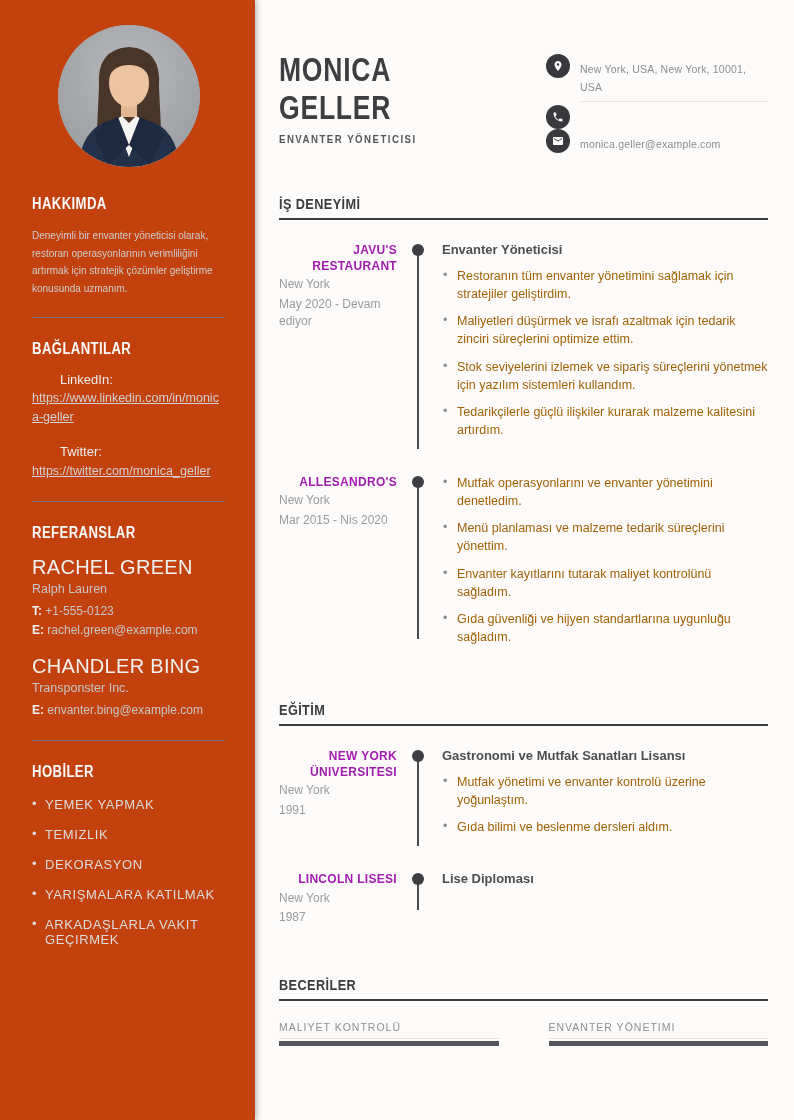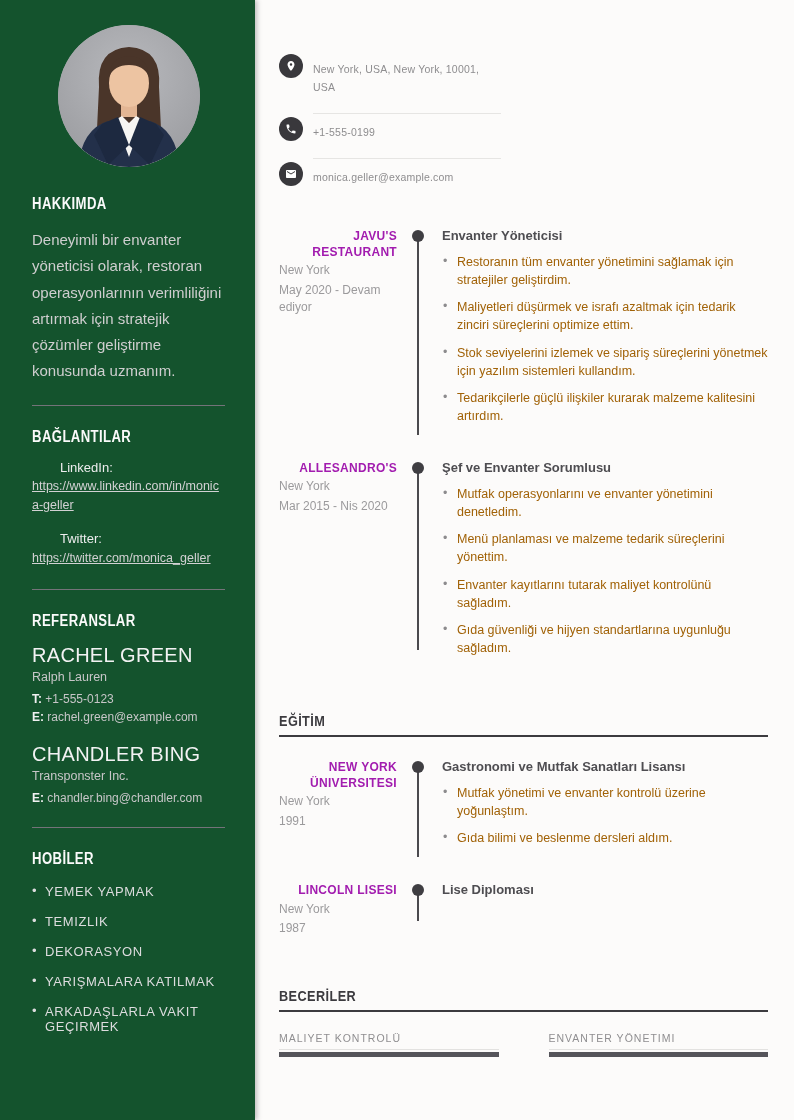--- a/index.html
+++ b/index.html
@@ -3,34 +3,34 @@
 <meta charset="utf-8">
 <style>
   * { margin:0; padding:0; box-sizing:border-box; }
   html,body { background:#e8e8e8; }
   .page {
     width:794px; height:1120px; margin:0 auto; display:flex;
     font-family:"Liberation Sans", sans-serif; background:#fcfbfa; overflow:hidden;
   }
   
   .sidebar {
-    width:255px; min-width:255px; background:#14532d; color:#d6d5d6;
+    width:255px; min-width:255px; background:#c2410c; color:#d6d5d6;
     padding:25px 30px 20px 32px; box-shadow:2px 0 5px rgba(0,0,0,.25); z-index:2;
   }
   .photo-wrap {
     width:142px; height:142px; border-radius:50%; overflow:hidden;
     margin:0 auto 28px auto; background:#a9aaae;
   }
   .photo-wrap svg { display:block; }
   .side-head { margin-bottom:14px; }
   .side-head span {
     display:inline-block; transform:scaleX(.82); transform-origin:0 50%;
     font-size:16px; font-weight:800; letter-spacing:.5px; color:#fafafa; white-space:nowrap;
   }
-  .side-text { font-size:15px; line-height:1.75; color:#cfcecf; }
+  .side-text { font-size:10px; line-height:1.75; color:#cfcecf; }
   .side-sep { border:none; border-top:1px solid #747379; margin:20px 0 22px 0; }
   .link-block { margin-bottom:16px; }
   .link-label { font-size:13px; font-weight:400; color:#ededee; margin-bottom:2px;padding-left:28px; }
   .link-url {
     font-size:12.5px; color:#d2d1d3; text-decoration:underline;
     word-break:break-all; line-height:1.55; display:inline-block; cursor:pointer;
   }
   .ref-item { margin-bottom:16px; }
   .ref-name { font-size:20px; color:#f2f2f3; letter-spacing:.3px; margin-bottom:3px; }
   .ref-company { font-size:12.5px; color:#c7c6c8; margin-bottom:6px; }
@@ -49,21 +49,21 @@
   .name-line span { display:inline-block; transform:scaleX(.78); transform-origin:0 50%; letter-spacing:1px; white-space:nowrap; }
   .job-title { margin-top:7px; font-size:10.5px; font-weight:700; color:#55545a; }
   .job-title span { display:inline-block; transform:scaleX(.92); transform-origin:0 50%; letter-spacing:1.6px; white-space:nowrap; }
   .contact-col { width:222px; margin-top:4px; }
   .contact-row { display:flex; align-items:flex-start; }
   .contact-icon {
     width:24px; height:24px; min-width:24px; border-radius:50%; background:#39383c;
     display:flex; align-items:center; justify-content:center; margin-right:10px;
   }
   .contact-text-wrap { flex:1; padding-top:5px; }
-  .contact-row:not(:last-child) .contact-text-wrap { border-bottom:1px solid #e6e5e3; padding-bottom:18px; margin-bottom:3px; }
+  .contact-row:not(:last-child) .contact-text-wrap { border-bottom:1px solid #e6e5e3; padding-bottom:6px; margin-bottom:3px; }
   .contact-text { font-size:10.5px; color:#8e8d8f; letter-spacing:.2px; }
   
   .section { margin-top:42px; }
   .sec-head { border-bottom:2px solid #3c3b3f; padding-bottom:5px; }
   .sec-head span {
     display:inline-block; transform:scaleX(.82); transform-origin:0 50%;
     font-size:15.5px; font-weight:800; letter-spacing:.5px; color:#3c3b3f; white-space:nowrap;
   }
   
   .entries { margin-top:22px; }
@@ -144,67 +144,72 @@
     <div class="side-head"><span>REFERANSLAR</span></div>
     <div class="ref-item">
       <div class="ref-name">RACHEL GREEN</div>
       <div class="ref-company">Ralph Lauren</div>
       <div class="ref-line"><b>T:</b> <span>+1-555-0123</span></div>
       <div class="ref-line"><b>E:</b> <span>rachel.green@example.com</span></div>
     </div>
     <div class="ref-item">
       <div class="ref-name">CHANDLER BING</div>
       <div class="ref-company">Transponster Inc.</div>
-      <div class="ref-line"><b>E:</b> <span>chandler.bing@chandler.com</span></div>
+      <div class="ref-line"><b>E:</b> <span>envanter.bing@example.com</span></div>
     </div>
 
     <hr class="side-sep">
 
     <div class="side-head"><span>HOBİLER</span></div>
     <ul class="hobby-list">
       <li>YEMEK YAPMAK</li>
       <li>TEMIZLIK</li>
       <li>DEKORASYON</li>
       <li>YARIŞMALARA KATILMAK</li>
       <li>ARKADAŞLARLA VAKIT GEÇIRMEK</li>
     </ul>
   </aside>
 
   <main class="main">
 
     <div class="header">
+      <div>
+        <div class="name-line"><span>MONICA</span></div>
+        <div class="name-line"><span>GELLER</span></div>
+        <div class="job-title"><span>ENVANTER YÖNETICISI</span></div>
+      </div>
       <div class="contact-col">
         <div class="contact-row">
           <div class="contact-icon">
             <svg width="12" height="12" viewBox="0 0 24 24" fill="#ffffff">
                 <path d="M12 2C8.1 2 5 5.1 5 9c0 5.2 7 13 7 13s7-7.8 7-13c0-3.9-3.1-7-7-7zm0 9.5A2.5 2.5 0 1 1 14.5 9 2.5 2.5 0 0 1 12 11.5z"></path>
               </svg>
           </div>
           <div class="contact-text-wrap"><span class="contact-text">New York, USA, New York, 10001, USA</span></div>
         </div>
         <div class="contact-row">
           <div class="contact-icon">
             <svg width="12" height="12" viewBox="0 0 24 24" fill="#ffffff">
                 <path d="M6.6 10.8c1.4 2.8 3.8 5.2 6.6 6.6l2.2-2.2c.3-.3.7-.4 1-.2 1.1.4 2.3.6 3.6.6.6 0 1 .4 1 1V20c0 .6-.4 1-1 1C10.6 21 3 13.4 3 4c0-.6.4-1 1-1h3.5c.6 0 1 .4 1 1 0 1.2.2 2.4.6 3.6.1.3 0 .7-.2 1l-2.3 2.2z"></path>
               </svg>
           </div>
-          <div class="contact-text-wrap"><span class="contact-text">+1-555-0199</span></div>
         </div>
         <div class="contact-row">
           <div class="contact-icon">
             <svg width="12" height="12" viewBox="0 0 24 24" fill="#ffffff">
                 <path d="M20 4H4c-1.1 0-2 .9-2 2v12c0 1.1.9 2 2 2h16c1.1 0 2-.9 2-2V6c0-1.1-.9-2-2-2zm0 4-8 5-8-5V6l8 5 8-5v2z"></path>
               </svg>
           </div>
           <div class="contact-text-wrap"><span class="contact-text">monica.geller@example.com</span></div>
         </div>
       </div>
     </div>
 
     <section class="section">
+      <div class="sec-head"><span>İŞ DENEYİMİ</span></div>
       <div class="entries">
 
         <div class="entry">
           <div class="entry-left">
             <div class="entry-company">JAVU'S RESTAURANT</div>
             <div class="entry-meta">New York</div>
             <div class="entry-meta">May 2020 - Devam ediyor</div>
           </div>
           <div class="entry-tl">
             <span class="tl-line"></span>
@@ -225,21 +230,20 @@
           <div class="entry-left">
             <div class="entry-company">ALLESANDRO'S</div>
             <div class="entry-meta">New York</div>
             <div class="entry-meta">Mar 2015 - Nis 2020</div>
           </div>
           <div class="entry-tl">
             <span class="tl-line"></span>
             <span class="tl-dot"></span>
           </div>
           <div class="entry-body">
-            <div class="entry-title">Şef ve Envanter Sorumlusu</div>
             <ul class="bullets">
               <li>Mutfak operasyonlarını ve envanter yönetimini denetledim.</li>
               <li>Menü planlaması ve malzeme tedarik süreçlerini yönettim.</li>
               <li>Envanter kayıtlarını tutarak maliyet kontrolünü sağladım.</li>
               <li>Gıda güvenliği ve hijyen standartlarına uygunluğu sağladım.</li>
             </ul>
           </div>
         </div>
 
       </div>

